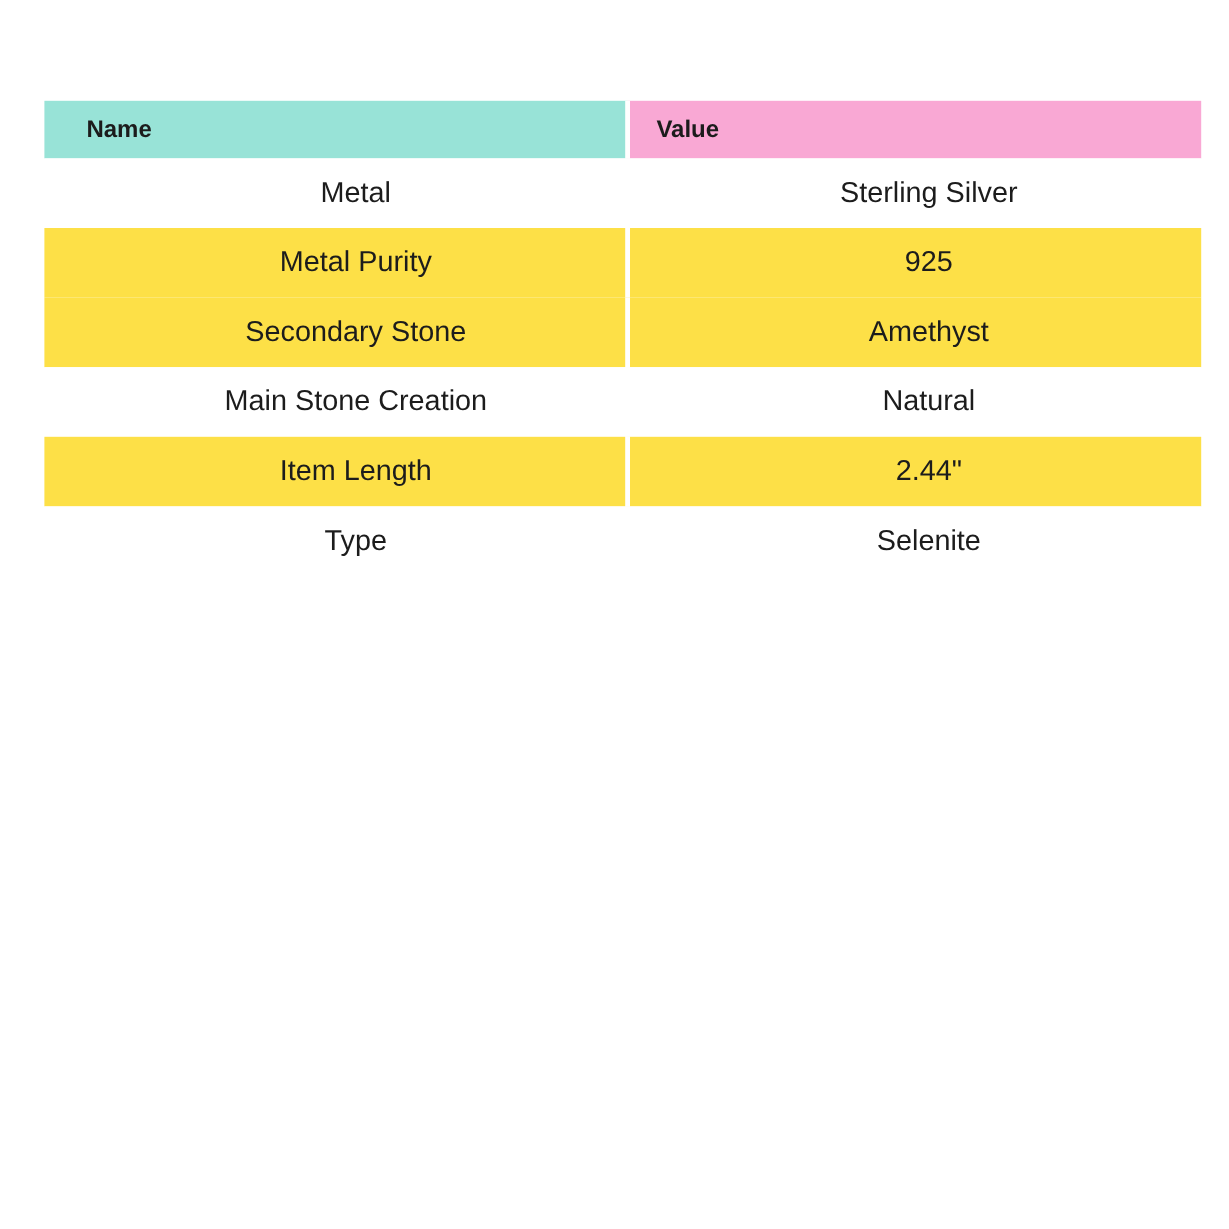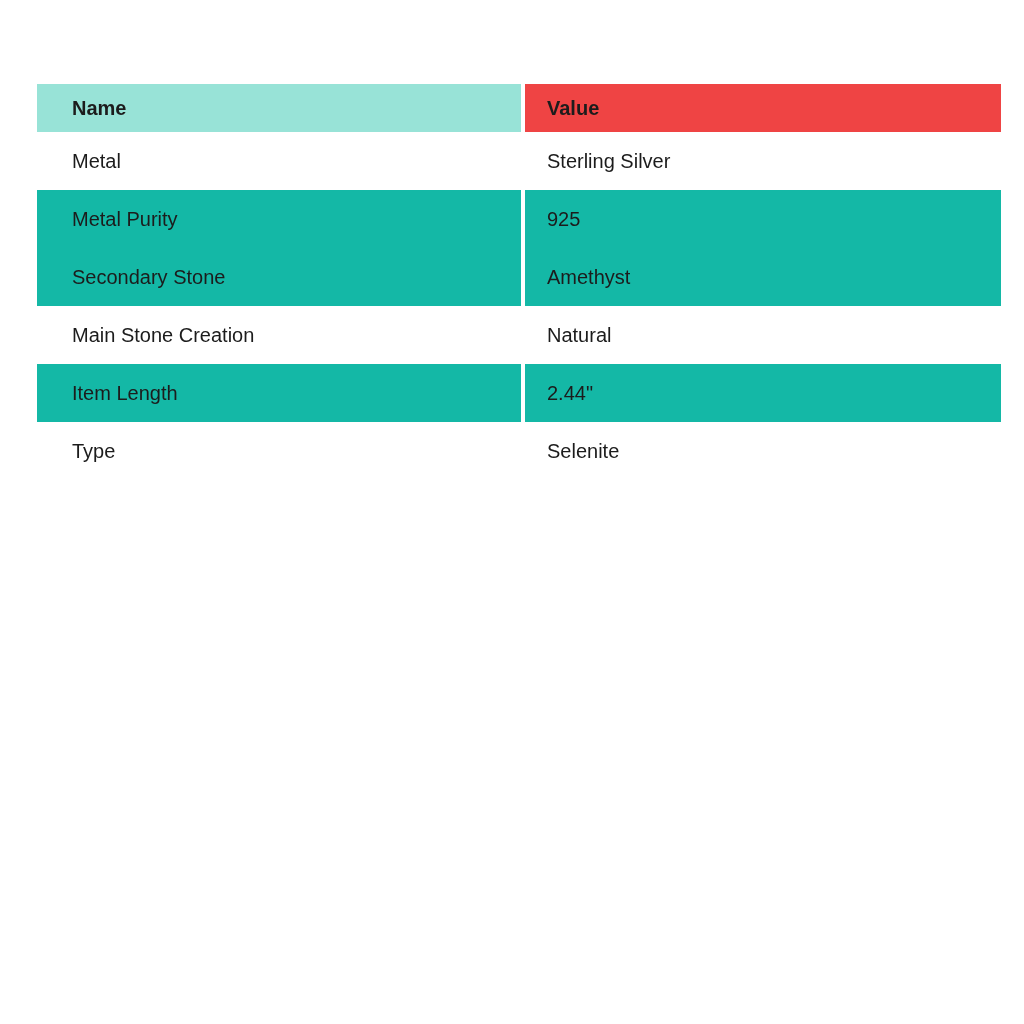--- a/index.html
+++ b/index.html
@@ -32,48 +32,49 @@
     height: 48px;
     text-align: left;
     vertical-align: middle;
     font-size: 20px;
     font-weight: 700;
     padding: 0 0 0 35px;
   }
   table.spec-table td {
     height: 58px;
     vertical-align: middle;
-    font-size: 20px;
+    font-size: 24px;
     font-weight: 400;
     padding: 0 0 0 35px;
     background: #ffffff;
+    text-align: center;
   }
   table.spec-table col.col-name  { width: 486px; }
   table.spec-table col.col-value { width: 478px; }
   table.spec-table th.value-col,
   table.spec-table td.value-col {
     border-left: 4px solid #ffffff;
     padding-left: 22px;
   }
-  tr.alt td { background: #14b8a6; }
+  tr.alt td { background: #fde047; }
 </style>
 </head>
 <body>
 
 <div class="page">
   <div class="table-wrap">
     <table class="spec-table">
       <colgroup>
         <col class="col-name">
         <col class="col-value">
       </colgroup>
       <thead>
         <tr>
           <th class="name-col" style="background: rgb(152, 227, 215);">Name</th>
-          <th class="value-col" style="background: #ef4444;">Value</th>
+          <th class="value-col" style="background: #f9a8d4;">Value</th>
         </tr>
       </thead>
       <tbody id="spec-tbody">
           <tr>
             <td class="name-col">Metal</td>
             <td class="value-col">Sterling Silver</td>
           </tr>
           <tr class="alt">
             <td class="name-col">Metal Purity</td>
             <td class="value-col">925</td>

